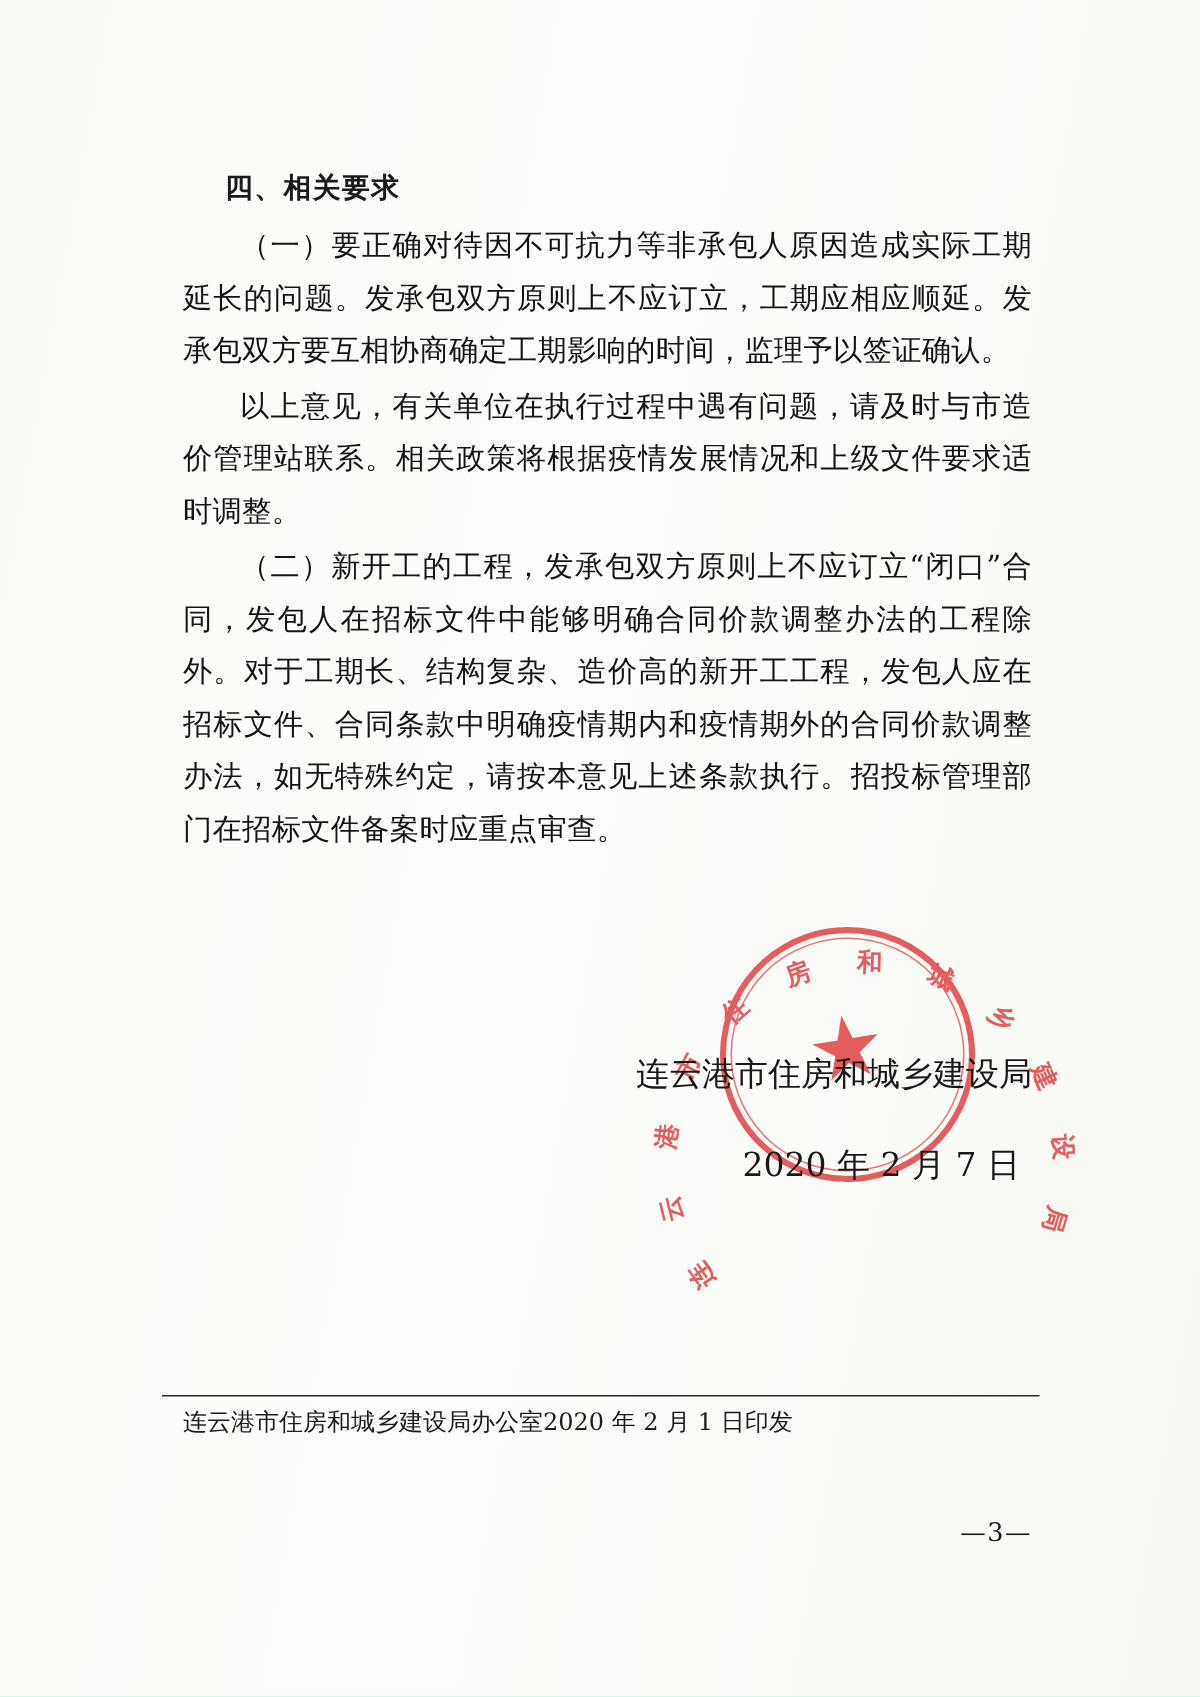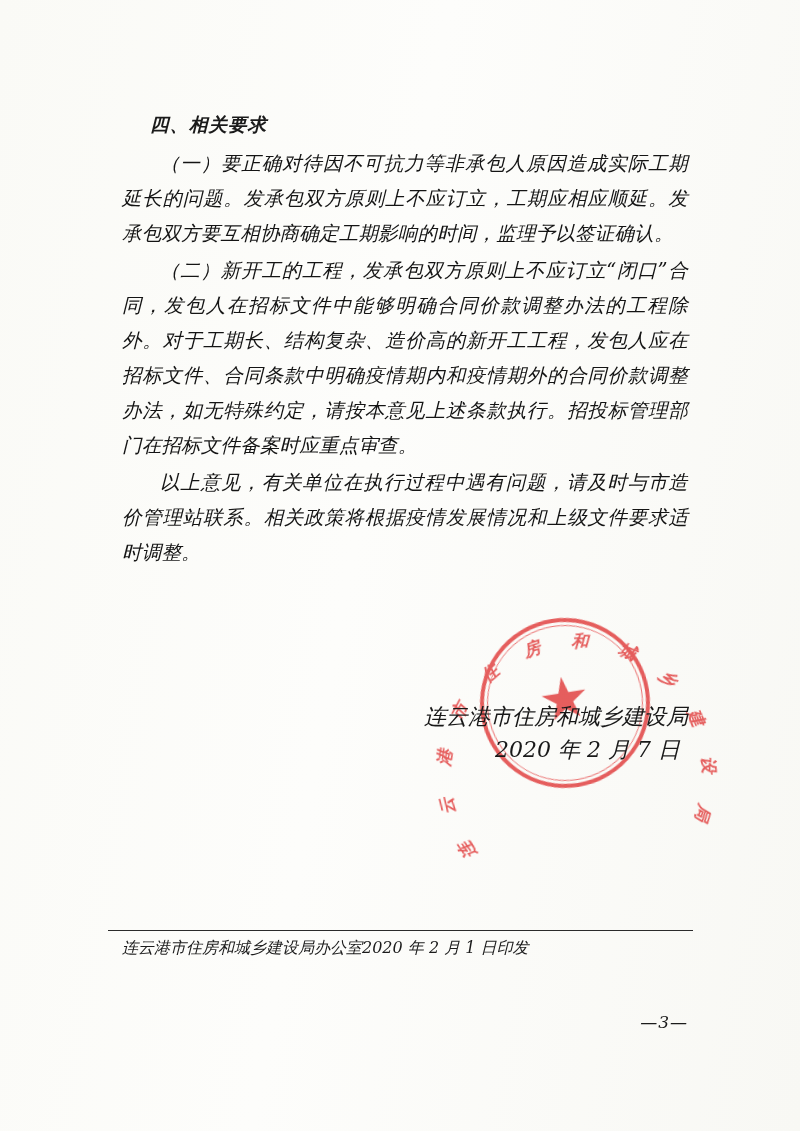--- a/index.html
+++ b/index.html
@@ -11,21 +11,20 @@
     width: 800px;
     height: 1131px;
     position: relative;
     font-family: "DejaVu Serif", serif;
     overflow: hidden;
   }
   .page {
     position: absolute;
     inset: 0;
     background: #86efac;
-    font-style: italic;
   }
   
   .paper-tint {
     position: absolute;
     inset: 0;
     background:
       linear-gradient(100deg, rgba(250,250,246,1) 0%, rgba(253,253,251,1) 45%, rgba(248,248,244,1) 100%);
   }
   .content {
     position: absolute;
@@ -63,20 +62,21 @@
     font-size: 22px;
     line-height: 33px;
     color: #181818;
   }
   .sign-line {
     white-space: nowrap;
   }
   .sign-date {
     white-space: nowrap;
     padding-right: 8px;
+    margin-top: 28px;
   }
   
   .seal {
     position: absolute;
     left: 480px;
     top: 618px;
     width: 170px;
     height: 170px;
     transform: rotate(-9deg);
     opacity: 0.82;
@@ -159,22 +159,22 @@
 </style>
 </head>
 <body>
 
 <div class="page">
   <div class="paper-tint"></div>
 
   <div class="content">
     <h2 class="section-heading">四、相关要求</h2>
     <p class="para indent">（一）要正确对待因不可抗力等非承包人原因造成实际工期延长的问题。发承包双方原则上不应订立，工期应相应顺延。发承包双方要互相协商确定工期影响的时间，监理予以签证确认。</p>
+    <p class="para indent">以上意见，有关单位在执行过程中遇有问题，请及时与市造价管理站联系。相关政策将根据疫情发展情况和上级文件要求适时调整。</p>
     <p class="para indent">（二）新开工的工程，发承包双方原则上不应订立“闭口”合同，发包人在招标文件中能够明确合同价款调整办法的工程除外。对于工期长、结构复杂、造价高的新开工工程，发包人应在招标文件、合同条款中明确疫情期内和疫情期外的合同价款调整办法，如无特殊约定，请按本意见上述条款执行。招投标管理部门在招标文件备案时应重点审查。</p>
-    <p class="para indent">以上意见，有关单位在执行过程中遇有问题，请及时与市造价管理站联系。相关政策将根据疫情发展情况和上级文件要求适时调整。</p>
   </div>
 
   <div class="seal">
     <div class="ring"></div>
     <div class="ring-inner"></div>
     <div class="arc-text" id="seal-arc">
         <span style="transform: rotate(-116deg) translate(-50%, -72px);">连</span>
         <span style="transform: rotate(-94.9091deg) translate(-50%, -72px);">云</span>
         <span style="transform: rotate(-73.8182deg) translate(-50%, -72px);">港</span>
         <span style="transform: rotate(-52.7273deg) translate(-50%, -72px);">市</span>

